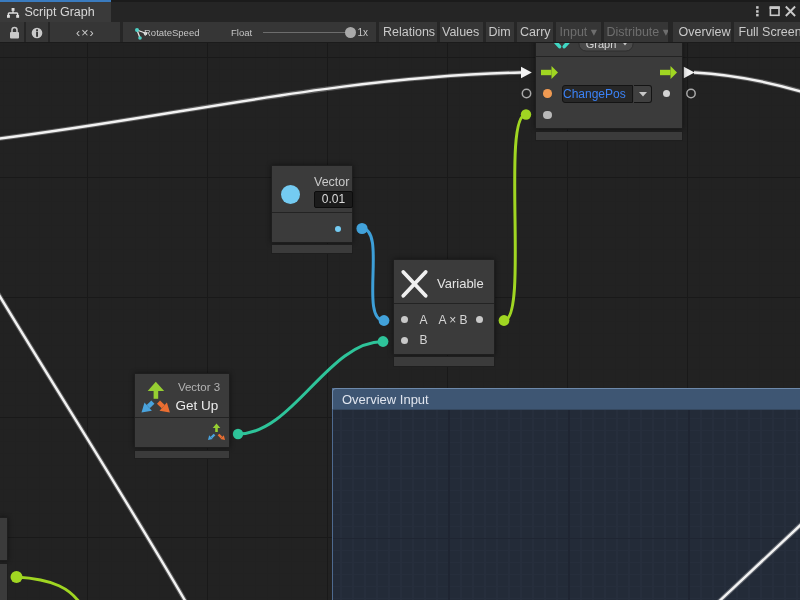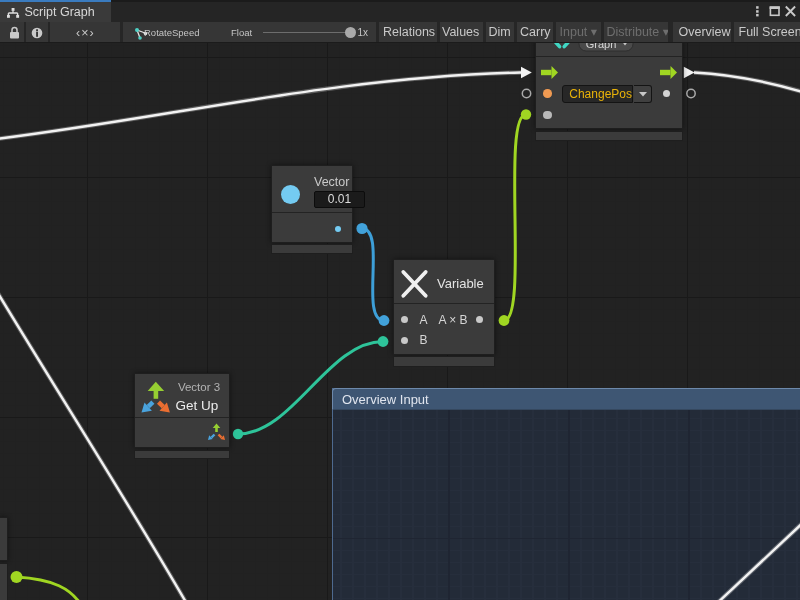--- a/index.html
+++ b/index.html
@@ -69,34 +69,34 @@
   <path d="M20.7,12.2 L24.6,16.6 M33.1,12.2 L29.2,16.6" stroke="#40d8c4" stroke-width="3.6" fill="none" stroke-linecap="round"></path>
   <rect x="44" y="5" width="54" height="16" rx="7" fill="#4a4a4a" stroke="#2e2e2e"></rect>
   <text x="66" y="17.5" font-size="11" fill="#d6d6d6" text-anchor="middle" font-family="Liberation Sans">Graph</text>
   <polygon points="87,11.5 93,11.5 90,15.5" fill="#c8c8c8"></polygon>
   <rect x="6" y="39.8" width="10.5" height="5.4" fill="#a0d622"></rect>
   <polygon points="16.5,36 23,42.5 16.5,49" fill="#a0d622"></polygon>
   <rect x="125" y="39.8" width="10.5" height="5.4" fill="#a0d622"></rect>
   <polygon points="135.5,36 142,42.5 135.5,49" fill="#a0d622"></polygon>
 </svg>
 <div class="dot" style="left:543.3px;top:89.3px;width:8.5px;height:8.5px;background:#f09a52;z-index:5"></div>
-<div class="a" style="left:562px;top:85px;width:71px;height:17.5px;background:#272727;border:1px solid #141414;border-radius:3px 0 0 3px;box-sizing:border-box;z-index:5;color:#eab308;font-size:12px;line-height:16px;text-align:right">ChangePos</div>
+<div class="a" style="left:562px;top:85px;width:71px;height:17.5px;background:#272727;border:1px solid #141414;border-radius:3px 0 0 3px;box-sizing:border-box;z-index:5;color:#3b82f6;font-size:12px;line-height:16px;text-align:left">ChangePos</div>
 <div class="a" style="left:634px;top:85px;width:17.5px;height:17.5px;background:#404040;border:1px solid #141414;border-left:none;border-radius:0 3px 3px 0;box-sizing:border-box;z-index:5"></div>
 <svg class="a" style="left:638px;top:90px;z-index:6" width="10" height="8">
     <polygon points="1,2 9,2 5,6.5" fill="#c8c8c8"></polygon>
   </svg>
 <div class="dot" style="left:663.2px;top:90px;width:7px;height:7px;background:#d4d4d4;z-index:5"></div>
 <div class="dot" style="left:543.3px;top:110.8px;width:8.5px;height:8.5px;background:#b9b9b9;z-index:5"></div>
 
 <div class="node" style="left:271px;top:165px;width:81.5px;height:77.5px;z-index:4"></div>
 <div class="divl" style="left:272px;top:211.5px;width:79.5px;z-index:4"></div>
 <div class="foot" style="left:271px;top:244px;width:81.5px;height:10px;z-index:4"></div>
 <div class="dot" style="left:281px;top:184.5px;width:19px;height:19px;background:#74cbf2;z-index:5"></div>
 <div class="txt" style="left:314px;top:175px;font-size:12.5px;color:#c9c9c9;z-index:5">Vector</div>
-<div class="a" style="left:314px;top:191px;width:51px;height:16.5px;background:#1b1b1b;border:1px solid #0c0c0c;border-radius:2px;box-sizing:border-box;z-index:5;color:#dcdcdc;font-size:12px;line-height:15px;text-align:center">0.01</div>
+<div class="a" style="left:314px;top:191px;width:39px;height:16.5px;background:#1b1b1b;border:1px solid #0c0c0c;border-radius:2px;box-sizing:border-box;z-index:5;color:#dcdcdc;font-size:12px;line-height:15px;text-align:center">0.01</div>
 <div class="dot" style="left:334.5px;top:225.5px;width:6px;height:6px;background:#74cbf2;z-index:5"></div>
 
 <div class="node" style="left:393px;top:258.5px;width:101.5px;height:96px;z-index:4"></div>
 <div class="divl" style="left:394px;top:302.5px;width:99.5px;z-index:4"></div>
 <div class="foot" style="left:393px;top:356px;width:101.5px;height:10.5px;z-index:4"></div>
 <svg class="a" style="left:393px;top:258.5px;z-index:5" width="101" height="96">
   <path d="M10.3,13 L32.7,36.8 M32.7,13 L10.3,36.8" stroke="#f0f0f0" stroke-width="3.8" fill="none" stroke-linecap="round"></path>
 </svg>
 <div class="txt" style="left:437px;top:276px;font-size:13px;color:#e3e3e3;z-index:5">Variable</div>
 <div class="dot" style="left:401.1px;top:316.1px;width:7px;height:7px;background:#c9c9c9;z-index:5"></div>

